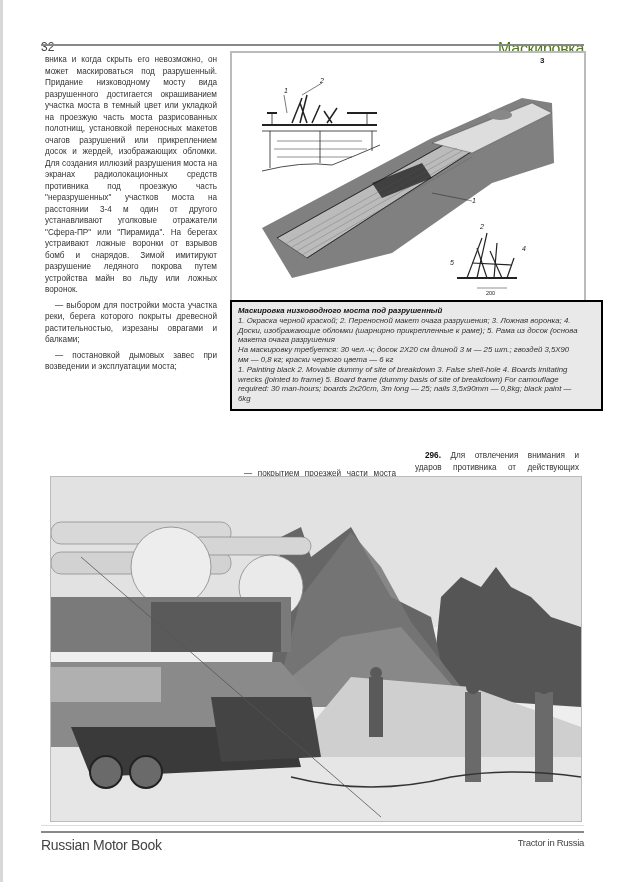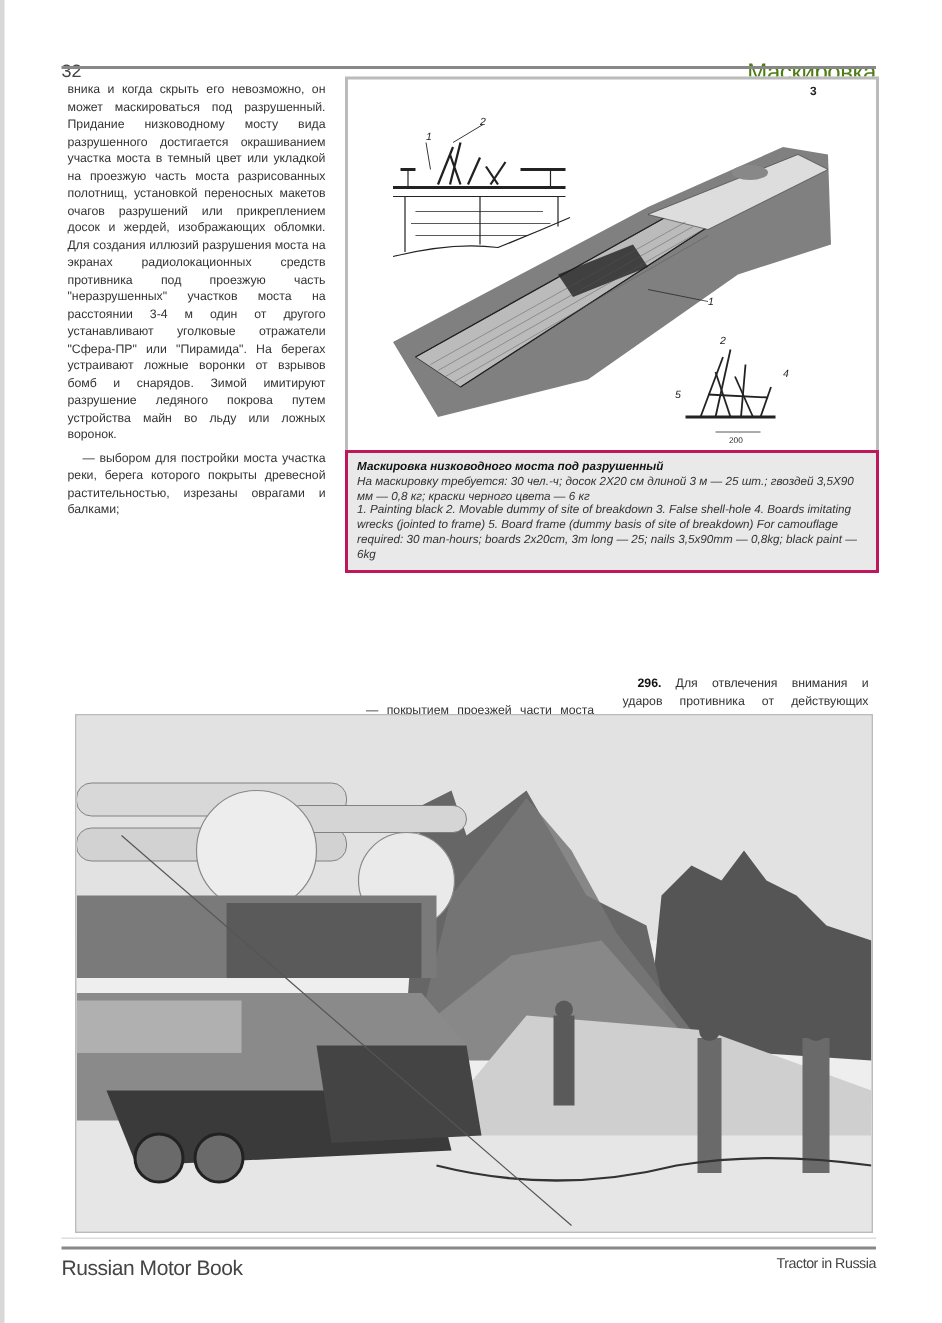--- a/index.html
+++ b/index.html
@@ -15,22 +15,22 @@
 
   .col { position: absolute; font-size: 8.2px; line-height: 11.5px; text-align: justify; color: #333; }
   .col p { margin: 4px; }
   .col p.ind { text-indent: 10px; }
   .col b { font-weight: bold; color: #111; }
   .col-left { left: 41px; top: 50px; width: 180px; }
 
   .fig-box { position: absolute; left: 230px; top: 51px; width: 352px; height: 248px; border: 2px solid #bbb; background: #fff; }
   .fig-box svg { width: 100%; height: 100%; display: block; }
 
-  .caption { position: absolute; left: 230px; top: 300px; width: 340px; padding: 4px 6px 5px 6px;
-    border: 2px solid #be185d; background: #e9e9e9; font-size: 7.8px; line-height: 9.8px; font-style: italic; color: #333; }
+  .caption { position: absolute; left: 230px; top: 300px; width: 340px; padding: 4px 23px 5px 6px;
+    border: 2px solid #000000; background: #e9e9e9; font-size: 7.8px; line-height: 9.8px; font-style: italic; color: #333; }
   .caption .cap-title { font-weight: bold; color: #111; }
 
   .col-mid { left: 230px; top: 464px; width: 170px; }
   .col-right { left: 411px; top: 446px; width: 172px; }
 
   .photo { position: absolute; left: 50px; top: 476px; width: 530px; height: 344px; border: 1px solid #bbb; overflow: hidden; background: #e8e8e8; }
   .photo svg { width: 100%; height: 100%; display: block; }
 
   .footer-rule-light { position: absolute; left: 41px; top: 825px; width: 543px; height: 1px; background: #ddd; }
   .footer-rule { position: absolute; left: 41px; top: 831px; width: 543px; height: 2px; background: #888; }
@@ -44,20 +44,21 @@
 
 <div class="header">
   <span class="page-num">32</span>
   <span class="section-title">Маскировка</span>
 </div>
 <div class="header-rule"></div>
 
 <div class="col col-left">
   <p>вника и когда скрыть его невозможно, он может маскироваться под разрушенный. Придание низководному мосту вида разрушенного достигается окрашиванием участка моста в темный цвет или укладкой на проезжую часть моста разрисованных полотнищ, установкой переносных макетов очагов разрушений или прикреплением досок и жердей, изображающих обломки. Для создания иллюзий разрушения моста на экранах радиолокационных средств противника под проезжую часть "неразрушенных" участков моста на расстоянии 3-4 м один от другого устанавливают уголковые отражатели "Сфера-ПР" или "Пирамида". На берегах устраивают ложные воронки от взрывов бомб и снарядов. Зимой имитируют разрушение ледяного покрова путем устройства майн во льду или ложных воронок.</p>
   <p class="ind">— выбором для постройки моста участка реки, берега которого покрыты древесной растительностью, изрезаны оврагами и балками;</p>
+  <p class="ind">— постановкой дымовых завес при возведении и эксплуатации моста;</p>
 </div>
 
 <div class="fig-box">
   <svg viewBox="0 0 352 248" preserveAspectRatio="none">
 
     <g stroke="#222" fill="none" stroke-width="0.8">
       <line x1="30" y1="72" x2="145" y2="72" stroke-width="2"></line>
       <line x1="30" y1="78" x2="145" y2="78"></line>
       <line x1="35" y1="60" x2="45" y2="60" stroke-width="2"></line>
       <line x1="40" y1="60" x2="40" y2="72"></line>
@@ -107,20 +108,21 @@
     </g>
     <text x="248" y="176" font-size="7" font-style="italic" fill="#222">2</text>
     <text x="290" y="198" font-size="7" font-style="italic" fill="#222">4</text>
     <text x="218" y="212" font-size="7" font-style="italic" fill="#222">5</text>
     <text x="254" y="242" font-size="5.5" fill="#222">200</text>
   </svg>
 </div>
 
 <div class="caption">
   <div class="cap-title">Маскировка низководного моста под разрушенный</div>
+  <div>1. Окраска черной краской; 2. Переносной макет очага разрушения; 3. Ложная воронка; 4. Доски, изображающие обломки (шарнирно прикрепленные к раме); 5. Рама из досок (основа макета очага разрушения</div>
   <div>На маскировку требуется: 30 чел.-ч; досок 2Х20 см длиной 3 м — 25 шт.; гвоздей 3,5Х90 мм — 0,8 кг; краски черного цвета — 6 кг</div>
   <div>1. Painting black 2. Movable dummy of site of breakdown 3. False shell-hole 4. Boards imitating wrecks (jointed to frame) 5. Board frame (dummy basis of site of breakdown) For camouflage required: 30 man-hours; boards 2x20cm, 3m long — 25; nails 3,5x90mm — 0,8kg; black paint — 6kg</div>
 </div>
 
 <div class="col col-mid">
   <p class="ind">— покрытием проезжей части моста слоем грунта, взятого со дна реки;</p>
   <p class="ind">— применением искусственных масок на подходах.</p>
 </div>
 
 <div class="col col-right">

